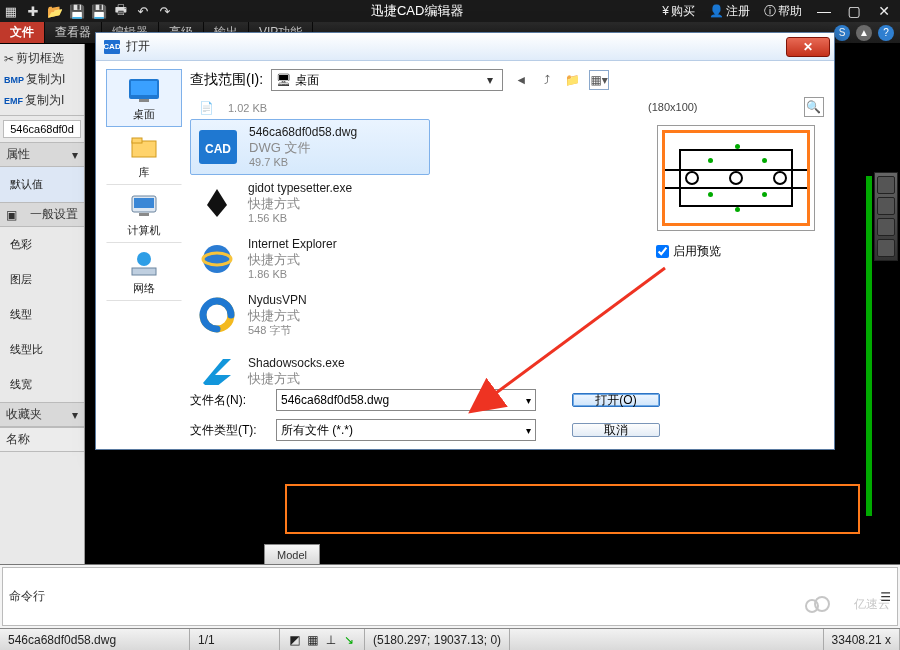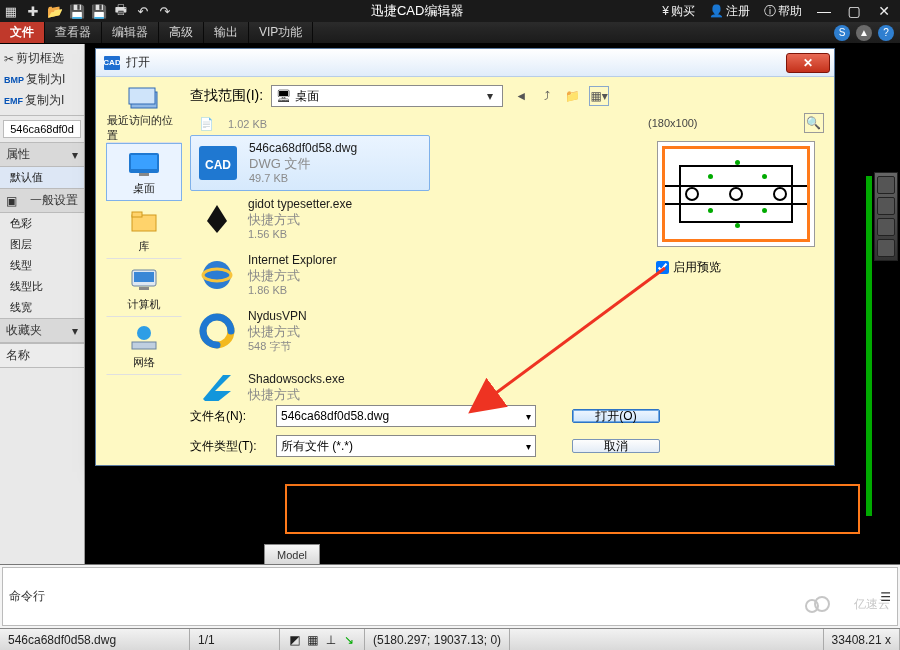--- a/index.html
+++ b/index.html
@@ -19,41 +19,41 @@
 .ribbon .r-icons{display:flex;align-items:center;gap:6px;padding-right:6px}
 .ribbon .r-icons span{width:16px;height:16px;border-radius:8px;display:flex;align-items:center;justify-content:center;font-size:10px}
 
 .workspace{position:absolute;top:44px;left:0;right:0;bottom:0;display:flex;flex-direction:column;background:#2b2b2b}
 .work-inner{flex:1;display:flex;position:relative;overflow:hidden}
 .left-panel{width:85px;background:#e9e9e9;border-right:1px solid #9a9a9a;display:flex;flex-direction:column}
 .lp-copybox{padding:6px 4px;border-bottom:1px solid #bbb;display:flex;flex-direction:column;gap:4px}
 .lp-copybox .row{display:flex;align-items:center;gap:2px;font-size:11px;color:#333}
 .lp-sec-hdr{background:#d9d9d9;border-top:1px solid #bbb;border-bottom:1px solid #bbb;padding:3px 6px;font-size:11px;color:#333;display:flex;align-items:center;justify-content:space-between}
 .lp-list{display:flex;flex-direction:column}
-.lp-list .it{padding:3px 10px;font-size:11px;color:#222}
+.lp-list .it{padding:10px 10px;font-size:11px;color:#222}
 .lp-list .it.act{background:#dde7f5}
 .lp-tab{background:#fff;border:1px solid #bbb;margin:4px 3px;padding:2px 4px;font-size:11px;text-align:center;overflow:hidden;white-space:nowrap}
 
 .viewport{flex:1;background:#000;position:relative;overflow:hidden}
 .viewport .orange{position:absolute;left:200px;top:440px;right:40px;height:50px;border:2px solid #ff7a1a}
 .viewport .ruler-v{position:absolute;right:28px;top:132px;width:6px;height:340px;background:#0a0}
 .viewport .toolstrip{position:absolute;right:2px;top:128px;width:24px;background:linear-gradient(#666,#333);display:flex;flex-direction:column;gap:3px;padding:3px 2px;border:1px solid #222}
 .viewport .toolstrip span{width:18px;height:18px;background:#555;border:1px solid #222;border-radius:2px}
 .model-tab{position:absolute;left:264px;top:500px;height:20px;padding:0 12px;display:flex;align-items:center;background:linear-gradient(#f7f7f7,#d9d9d9);border:1px solid #888;border-bottom:none;font-size:11px;color:#333}
 
 .cmdpanel{height:64px;background:#f4f4f4;border-top:1px solid #777;display:flex;flex-direction:column}
 .cmdpanel .cpline{flex:1;background:#fff;border:1px solid #bbb;margin:2px;padding:2px 6px;font-size:11px;color:#333;display:flex;align-items:center;justify-content:space-between}
 .cmdpanel .cpprompt{height:20px;display:flex;align-items:center;padding:0 6px;font-size:11px;background:#f0f0f0}
 
 .statusbar{height:22px;background:linear-gradient(#f2f2f2,#d9d9d9);border-top:1px solid #888;display:flex;align-items:center;font-size:11px;color:#222}
 .statusbar .cell{padding:0 8px;border-right:1px solid #aaa;height:100%;display:flex;align-items:center;gap:4px}
 .statusbar .fill{flex:1}
 .statusbar .ico{width:14px;height:14px;display:inline-flex;align-items:center;justify-content:center}
 
-.dialog{position:absolute;left:95px;top:48px;width:740px;height:418px;background:#fef9c3;border:1px solid #5a7aa0;box-shadow:4px 6px 18px rgba(0,0,0,.55)}
+.dialog{position:absolute;left:95px;top:32px;width:740px;height:418px;background:#ffffff;border:1px solid #5a7aa0;box-shadow:4px 6px 18px rgba(0,0,0,.55)}
 .dlg-tb{height:28px;background:linear-gradient(#fff,#e0ecfa);border-bottom:1px solid #b8cde6;display:flex;align-items:center;padding:0 2px}
 .dlg-tb .dlg-logo{width:16px;height:14px;background:#1f6fd1;color:#fff;font-size:8px;font-weight:bold;display:flex;align-items:center;justify-content:center;margin:0 6px;border-radius:1px}
 .dlg-tb .dlg-title{font-size:12px;color:#2a2a2a}
 .dlg-tb .dlg-spacer{flex:1}
 .dlg-tb .dlg-close{width:44px;height:20px;border-radius:3px;background:linear-gradient(#e86a55,#c4311b);border:1px solid #7e1408;color:#fff;display:flex;align-items:center;justify-content:center;font-weight:bold;margin-right:2px}
 .dlg-body{position:absolute;top:28px;left:0;right:0;bottom:0;padding:8px 10px;display:flex;gap:8px}
 .dlg-places{width:76px;display:flex;flex-direction:column;gap:0}
 .place{height:58px;display:flex;flex-direction:column;align-items:center;justify-content:center;gap:2px;border:1px solid transparent;border-bottom:1px solid #e0e0e0}
 .place.sel{background:#eaf3ff;border:1px solid #7fb1ea}
 .place .pi{width:34px;height:30px;display:flex;align-items:center;justify-content:center}
@@ -230,29 +230,20 @@
 <div class="dialog">
   <div class="dlg-tb">
     <div class="dlg-logo">CAD</div>
     <div class="dlg-title">打开</div>
     <div class="dlg-spacer"></div>
     <div class="dlg-close">✕</div>
   </div>
   <div class="dlg-body">
 
     <div class="dlg-places">
-      <div class="place">
-        <div class="pi">
-            <svg width="32" height="26">
-              <rect x="3" y="7" width="26" height="16" fill="#8fb8e6" stroke="#2e69b2"></rect>
-              <rect x="1" y="3" width="26" height="16" fill="#cfe4fa" stroke="#2e69b2"></rect>
-            </svg>
-          </div>
-        <div class="pl">最近访问的位置</div>
-      </div>
       <div class="place sel">
         <div class="pi">
             <svg width="34" height="26">
               <rect x="2" y="2" width="30" height="20" rx="2" fill="#1f78d1"></rect>
               <rect x="4" y="4" width="26" height="14" fill="#3aa0ff"></rect>
               <rect x="12" y="22" width="10" height="3" fill="#888"></rect>
             </svg>
           </div>
         <div class="pl">桌面</div>
       </div>

